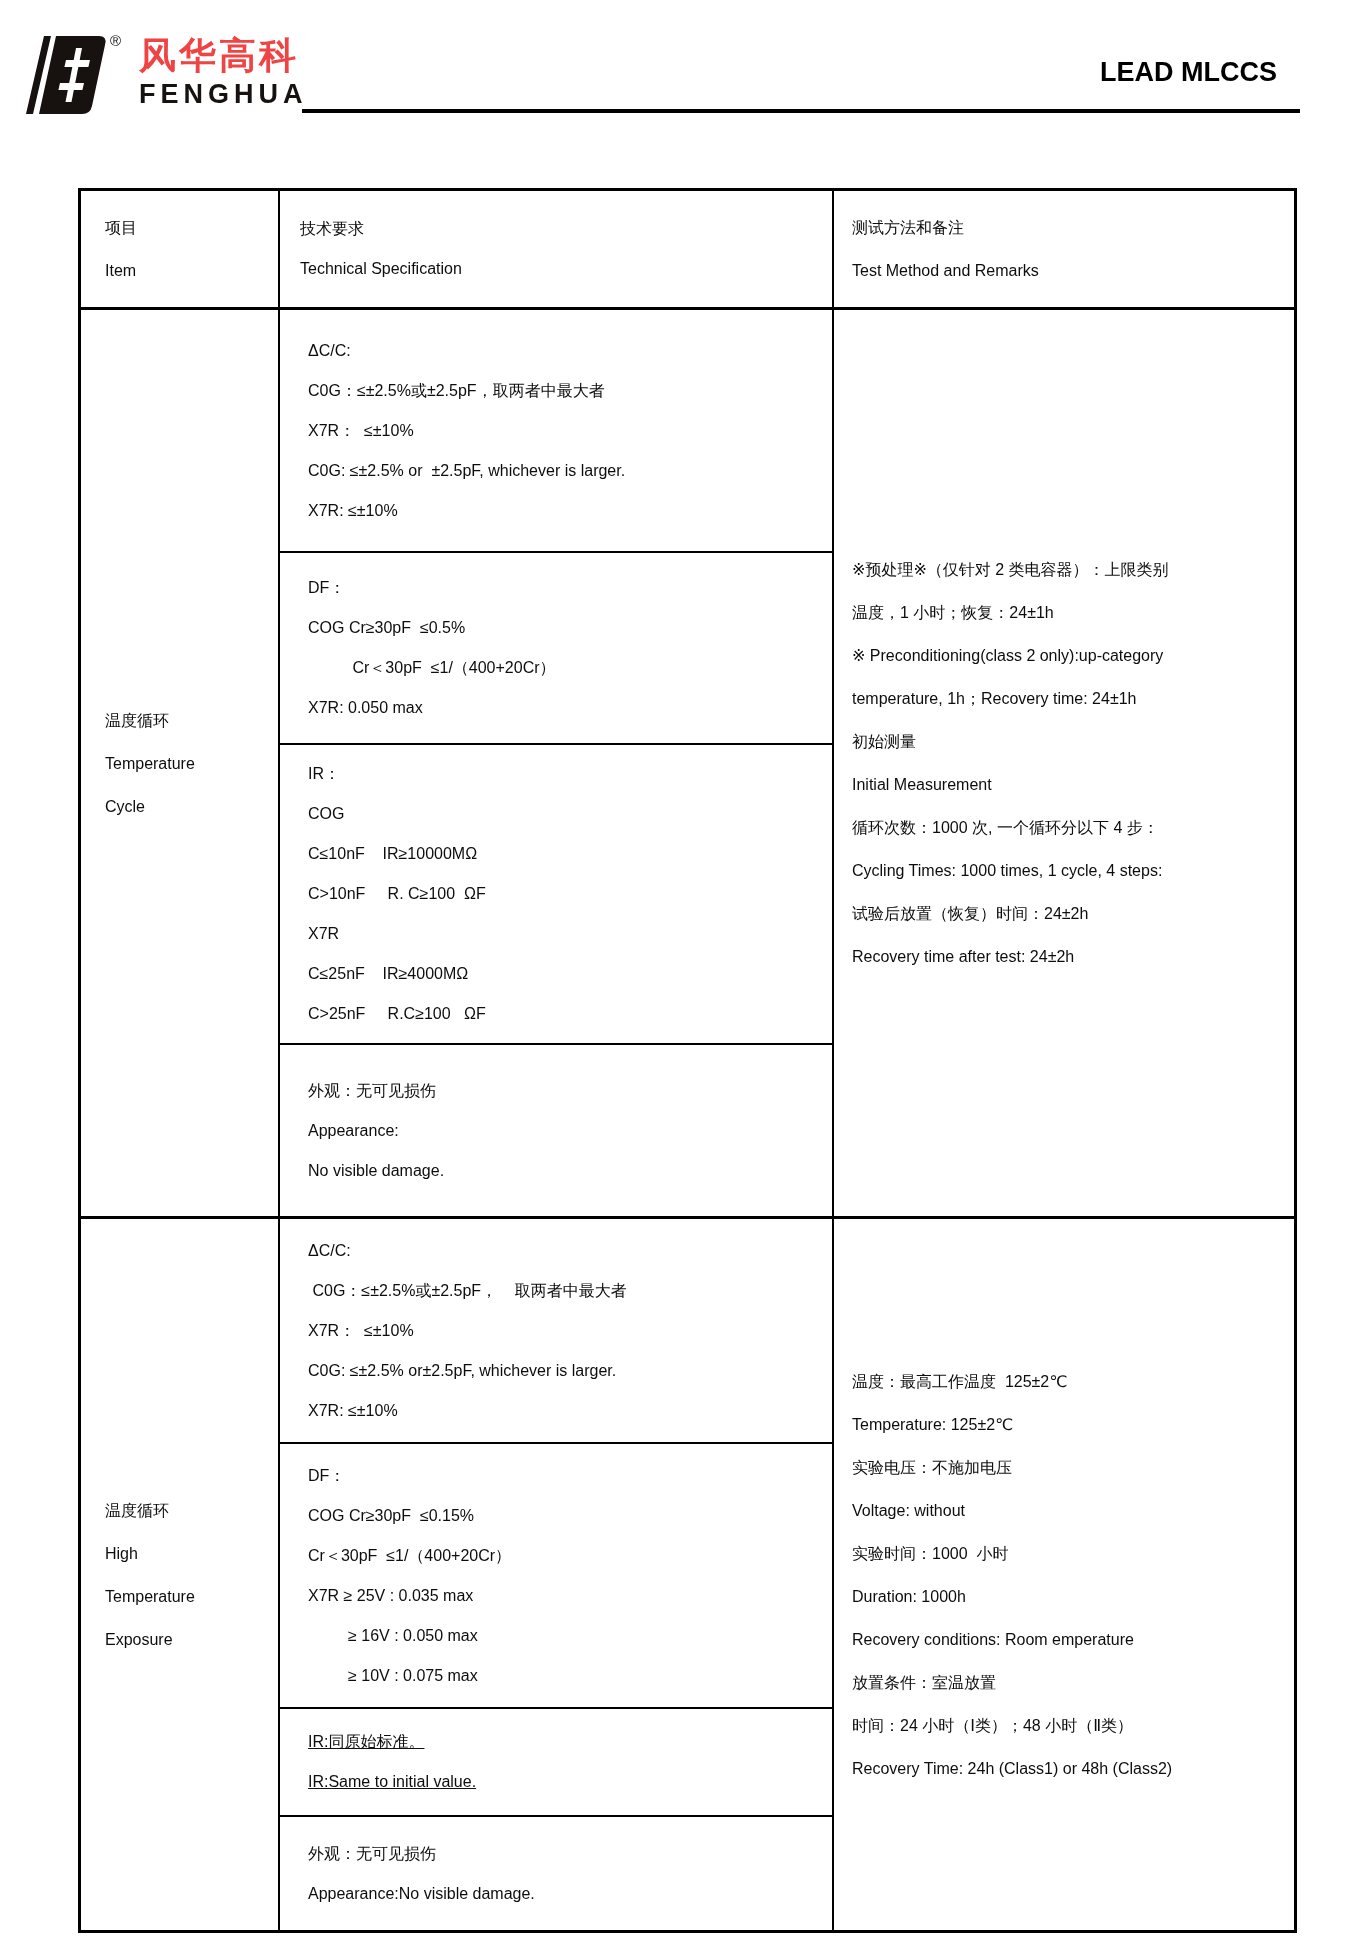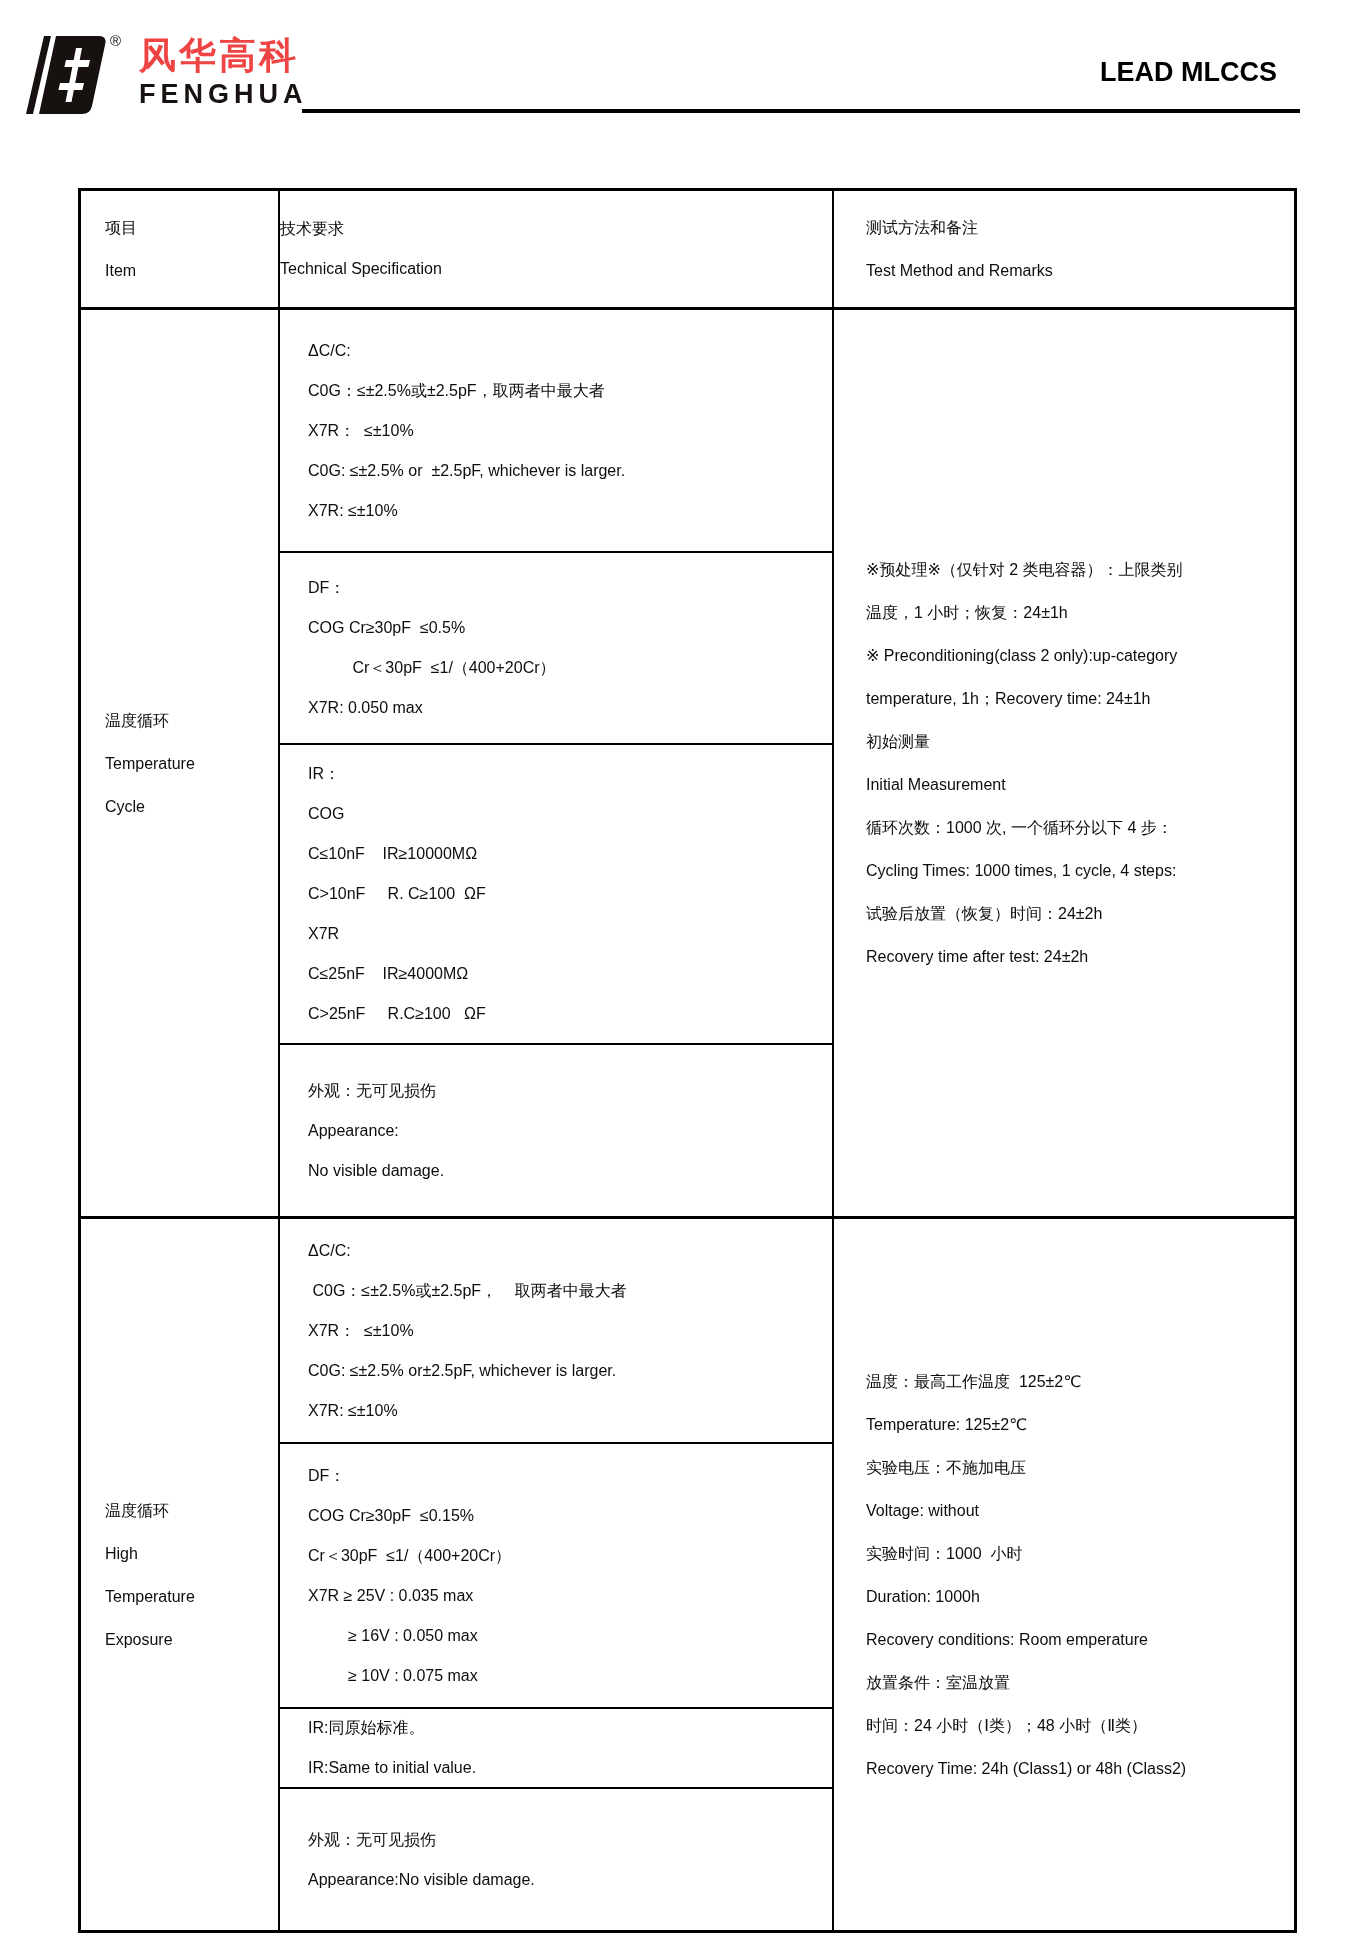--- a/index.html
+++ b/index.html
@@ -29,33 +29,33 @@
     display:grid;
     grid-template-columns:199px 554px auto;
     grid-template-rows:119px 909px auto;
     font-size:16px;
   }
   .cell { display:flex; flex-direction:column; justify-content:center; overflow:hidden; }
   .b-r { border-right:2px solid #000; }
   .b-b3 { border-bottom:3px solid #000; }
   .col-item { padding-left:24px; }
   .col-spec { padding-left:0; }
-  .col-method { padding-left:32px; }
-  .pad-spec { }
+  .col-method { padding-left:18px; }
+  .pad-spec { padding-left:20px; }
 
   .line { white-space:pre; line-height:40px; color:#0d0d0d; }
   .hdr .line { line-height:40px; }
   .col-item .line { line-height:43px; }
   .col-method .line { line-height:43px; }
 
   .spec-col { display:flex; flex-direction:column; }
   .sub { display:flex; flex-direction:column; justify-content:center; padding-left:28px; border-bottom:2px solid #000; }
   .sub:last-child { border-bottom:none; flex:1; }
   .r1-s1 { height:243px; } .r1-s2 { height:192px; } .r1-s3 { height:300px; }
-  .r2-s1 { height:225px; } .r2-s2 { height:265px; } .r2-s3 { height:80px; }
+  .r2-s1 { height:225px; } .r2-s2 { height:265px; } .r2-s3 { height:108px;text-decoration:underline; }
 </style>
 </head>
 <body>
 
 <div class="logo-wrap">
   <svg class="logo-mark" viewBox="0 0 88 82" xmlns="http://www.w3.org/2000/svg">
     <path d="M6 80 L24 2 L31 2 L13 80 Z" fill="#171210"></path>
     <path d="M36 2 L79 2 Q87 2 85.2 10 L72 72 Q70.2 80 62.2 80 L19 80 Z" fill="#171210"></path>
     <path d="M46 26 L70 26 L68.4 33 L44.4 33 Z" fill="#ffffff"></path>
     <path d="M40 49 L64 49 L62.4 56 L38.4 56 Z" fill="#ffffff"></path>

